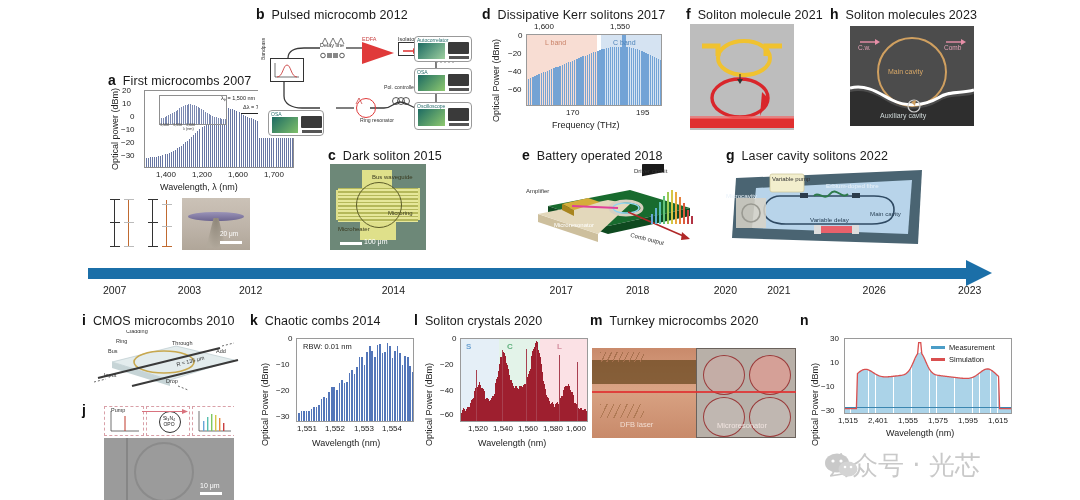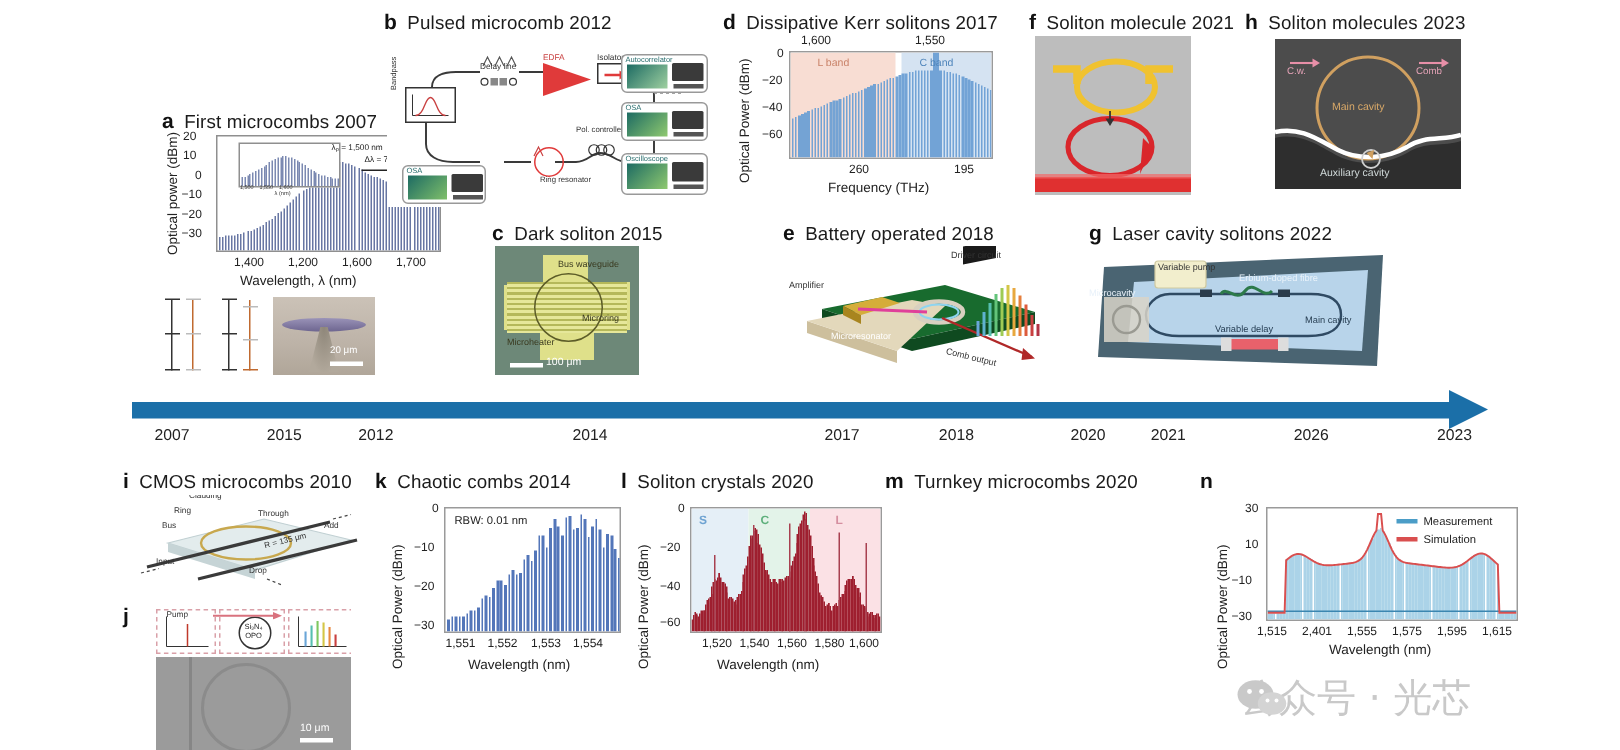--- a/index.html
+++ b/index.html
@@ -414,21 +414,21 @@
       <div style="position:absolute;left:18px;top:4px;font-size:7px;color:#c98268;">L band</div>
       <div style="position:absolute;left:86px;top:4px;font-size:7px;color:#4e84ba;">C band</div>
     </div>
     <div style="position:absolute;left:26px;top:9px;">
       <div class="tick" style="left:10px;top:0px;">0</div>
       <div class="tick" style="left:0;top:18px;">−20</div>
       <div class="tick" style="left:0;top:36px;">−40</div>
       <div class="tick" style="left:0;top:54px;">−60</div>
     </div>
     <div style="position:absolute;left:44px;top:86px;width:136px;">
-      <div class="tick" style="left:40px;">260</div>
+      <div class="tick" style="left:40px;">170</div>
       <div class="tick" style="left:110px;">195</div>
     </div>
     <div class="xlab" style="left:70px;top:98px;">Frequency (THz)</div>
   </div>
 
   <div class="phead" style="left:522px;top:147px;">
     <span class="plet">e</span>
     <span class="ptit">Battery operated 2018</span>
   </div>
   <div class="img" style="left:510px;top:164px;width:190px;height:90px;">
@@ -535,21 +535,21 @@
     <div style="position:absolute;left:94px;top:18px;font-size:6.5px;color:#e0a0b4;">Comb</div>
     <div style="position:absolute;left:38px;top:42px;font-size:7px;color:#d8a868;">Main cavity</div>
     <div style="position:absolute;left:30px;top:86px;font-size:7px;color:#cfd8d8;">Auxiliary cavity</div>
   </div>
 
   <div id="timeline">
     <div class="tl-bar"></div>
     <div class="tl-arrow"></div>
     <div id="tl-years">
         <div class="tl-year" style="left: 26.7167px;">2007</div>
-        <div class="tl-year" style="left: 101.523px;">2015</div>
+        <div class="tl-year" style="left: 101.523px;">2003</div>
         <div class="tl-year" style="left: 162.59px;">2012</div>
         <div class="tl-year" style="left: 305.333px;">2014</div>
         <div class="tl-year" style="left: 473.267px;">2017</div>
         <div class="tl-year" style="left: 549.6px;">2018</div>
         <div class="tl-year" style="left: 637.383px;">2020</div>
         <div class="tl-year" style="left: 690.817px;">2021</div>
         <div class="tl-year" style="left: 786.233px;">2026</div>
         <div class="tl-year" style="left: 881.65px;">2023</div>
       </div>
   </div>
@@ -876,20 +876,36 @@
       <div class="tick" style="left:83px;">1,580</div>
       <div class="tick" style="left:106px;">1,600</div>
     </div>
     <div class="xlab" style="left:64px;top:104px;">Wavelength (nm)</div>
   </div>
 
   <div class="phead" style="left:590px;top:312px;">
     <span class="plet">m</span>
     <span class="ptit">Turnkey microcombs 2020</span>
   </div>
+  <div class="img" style="left:592px;top:348px;width:204px;height:90px;">
+    <div style="position:absolute;left:0;top:0;width:104px;height:90px;background:linear-gradient(180deg,#c98a6b 0%,#d9a384 45%,#c88a6a 100%);">
+      <div style="position:absolute;left:0;top:12px;width:104px;height:24px;background:#6b4a22;opacity:0.75;"></div>
+      <div style="position:absolute;left:8px;top:4px;width:44px;height:10px;background:repeating-linear-gradient(116deg,#a8714f 0 1px,transparent 1px 5px);"></div>
+      <div style="position:absolute;left:8px;top:56px;width:44px;height:14px;background:repeating-linear-gradient(116deg,#b07a55 0 1px,transparent 1px 6px);"></div>
+      <div style="position:absolute;left:28px;top:72px;font-size:7.5px;color:#f2ddd2;">DFB laser</div>
+    </div>
+    <div style="position:absolute;left:104px;top:0;width:100px;height:90px;background:#b8b0a8;border:1px solid #6a625c;box-sizing:border-box;">
+      <div style="position:absolute;left:6px;top:6px;width:40px;height:38px;border:1.2px solid #9a3b3b;border-radius:50%;background:rgba(210,170,165,0.45);"></div>
+      <div style="position:absolute;left:52px;top:6px;width:40px;height:38px;border:1.2px solid #9a3b3b;border-radius:50%;background:rgba(232,150,140,0.6);"></div>
+      <div style="position:absolute;left:6px;top:48px;width:40px;height:38px;border:1.2px solid #9a3b3b;border-radius:50%;background:rgba(205,195,190,0.4);"></div>
+      <div style="position:absolute;left:52px;top:48px;width:40px;height:38px;border:1.2px solid #9a3b3b;border-radius:50%;background:rgba(205,195,190,0.4);"></div>
+      <div style="position:absolute;left:20px;top:72px;font-size:7.5px;color:#f0e4e0;">Microresonator</div>
+    </div>
+    <div style="position:absolute;left:0;top:43px;width:204px;height:2px;background:#e03030;opacity:0.85;"></div>
+  </div>
 
   <div class="phead" style="left:800px;top:312px;">
     <span class="plet">n</span>
   </div>
   <div class="chart" style="left:800px;top:334px;width:222px;height:120px;">
     <div class="ylab" style="left:10px;top:112px;">Optical Power (dBm)</div>
     <div class="plotbox" id="n-plot" style="left:44px;top:4px;width:168px;height:76px;">
       <div class="spec" id="n-spec">
           <div class="bar" style="left:0.00px;width:1.3px;height:4.44px;background:#8fc4e0;opacity:0.75;"></div>
           <div class="bar" style="left:1.39px;width:1.3px;height:4.44px;background:#8fc4e0;opacity:0.75;"></div>

